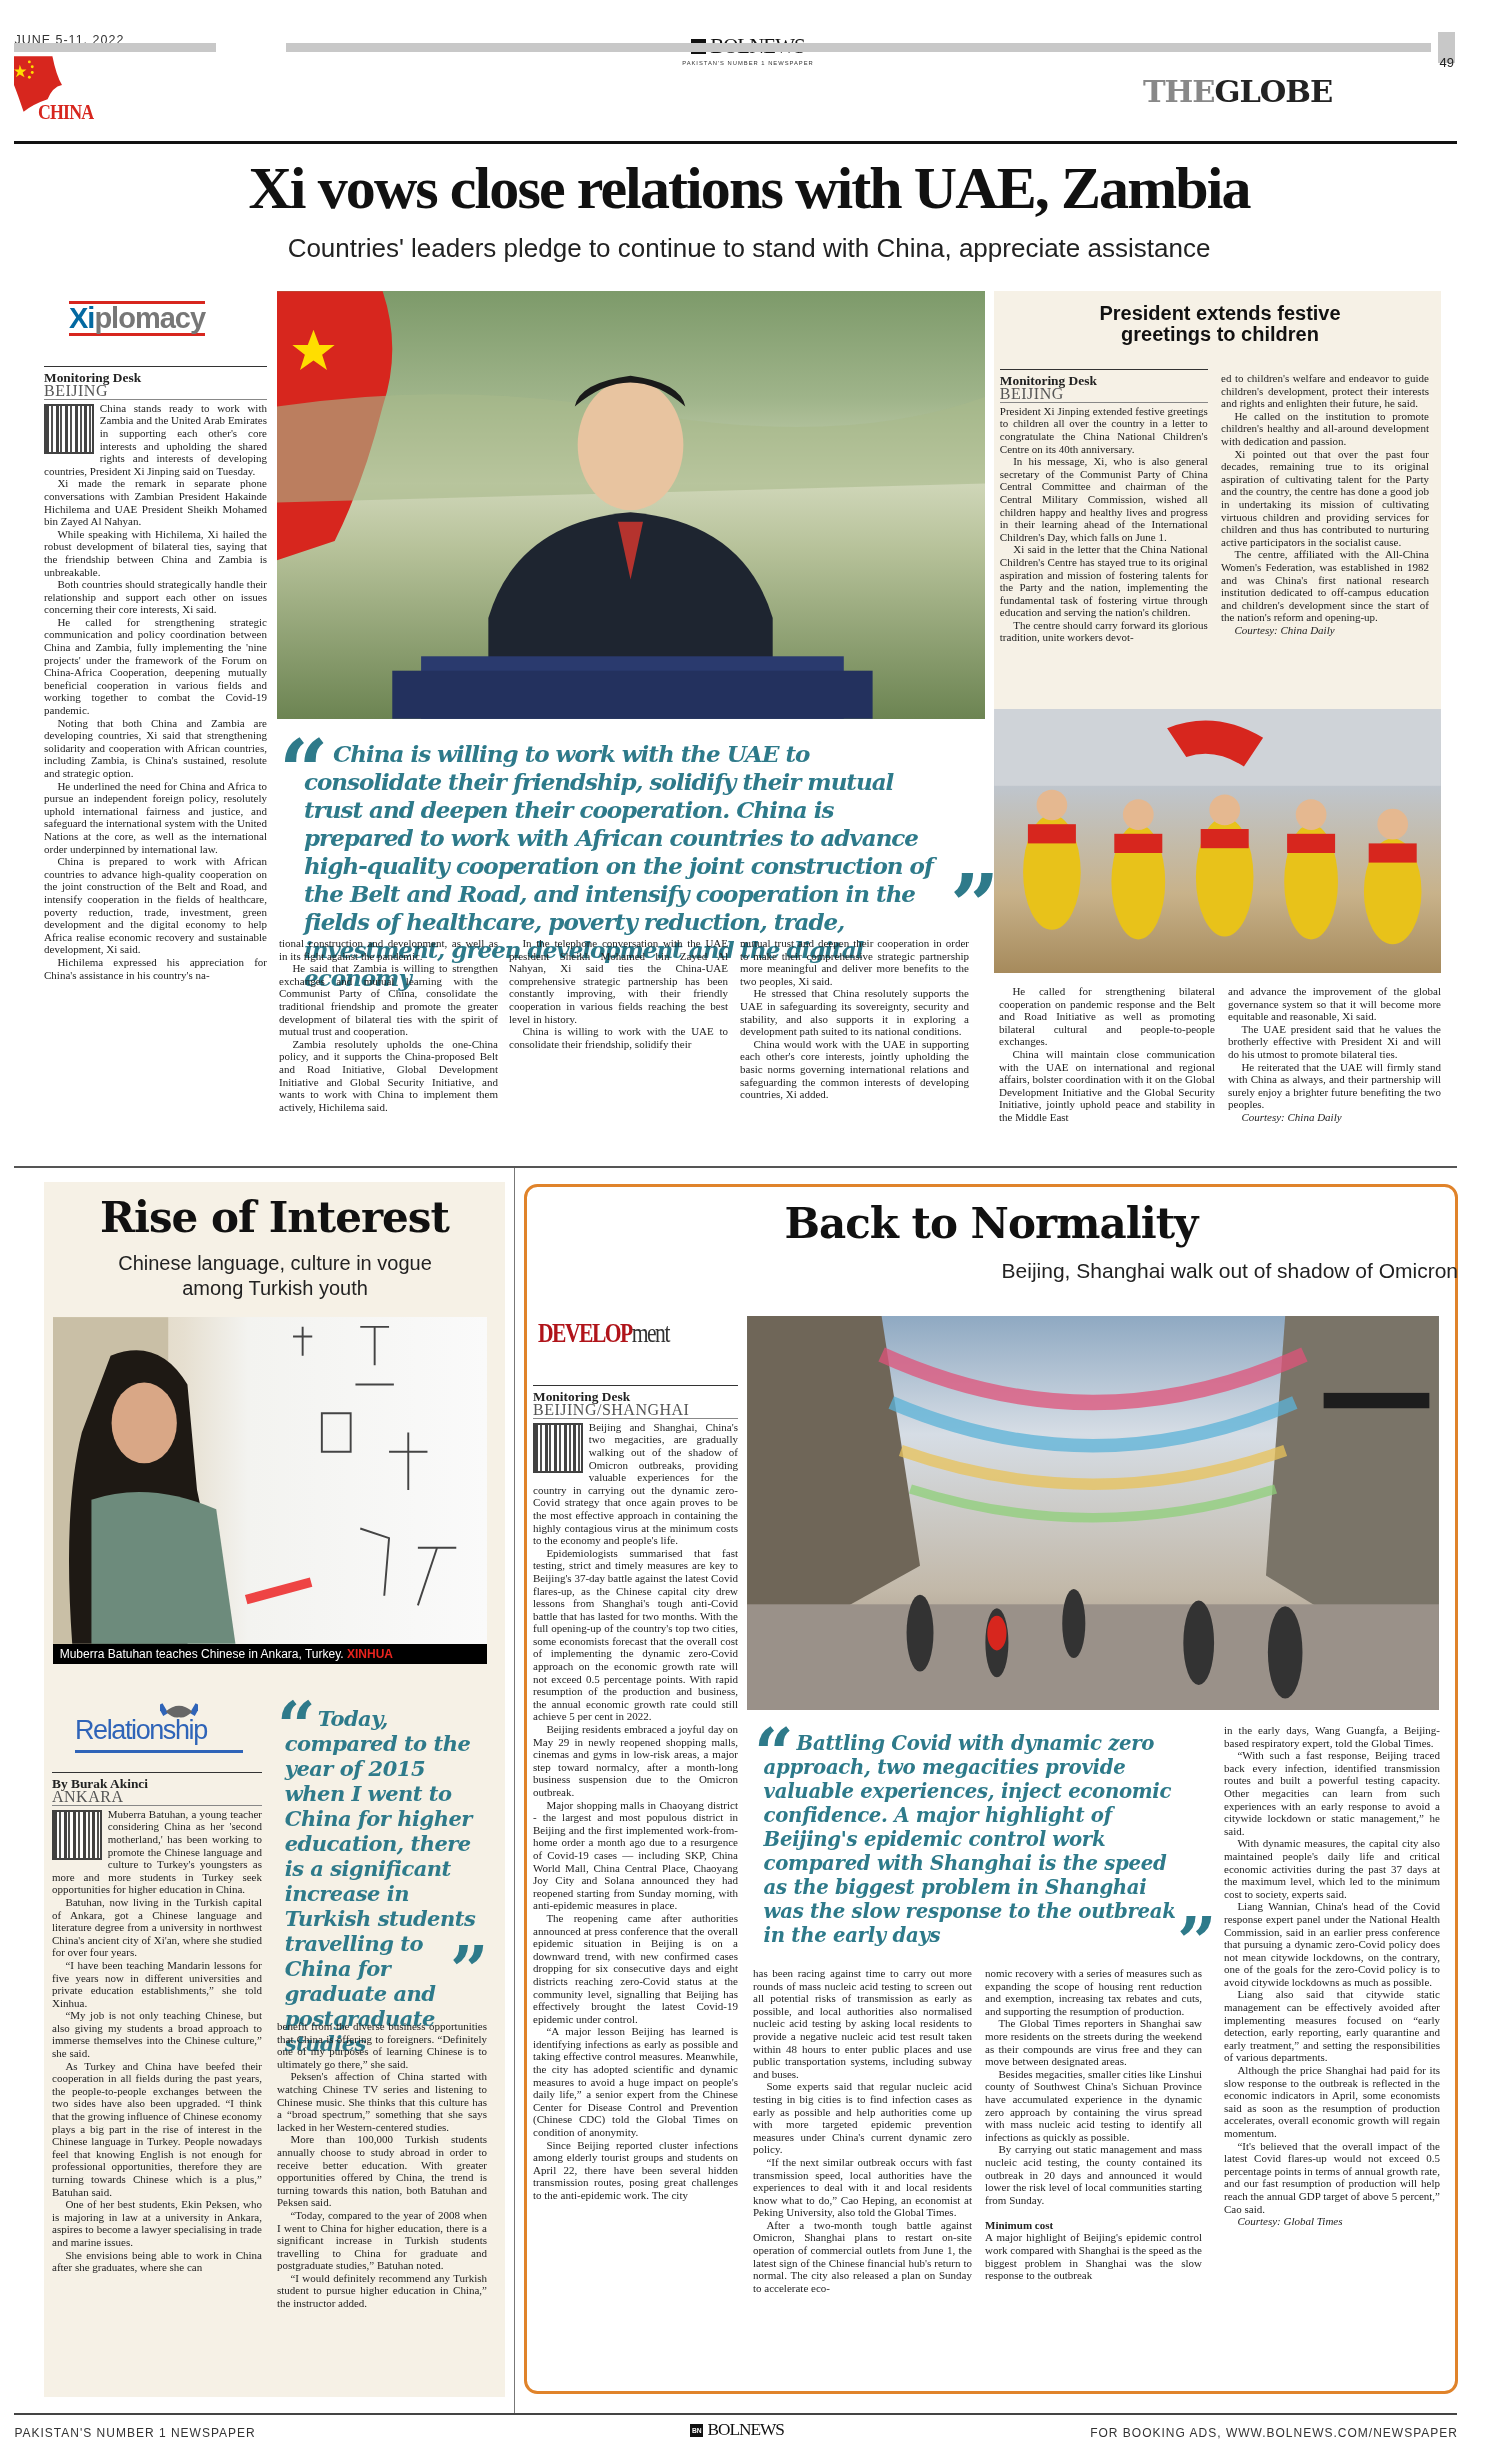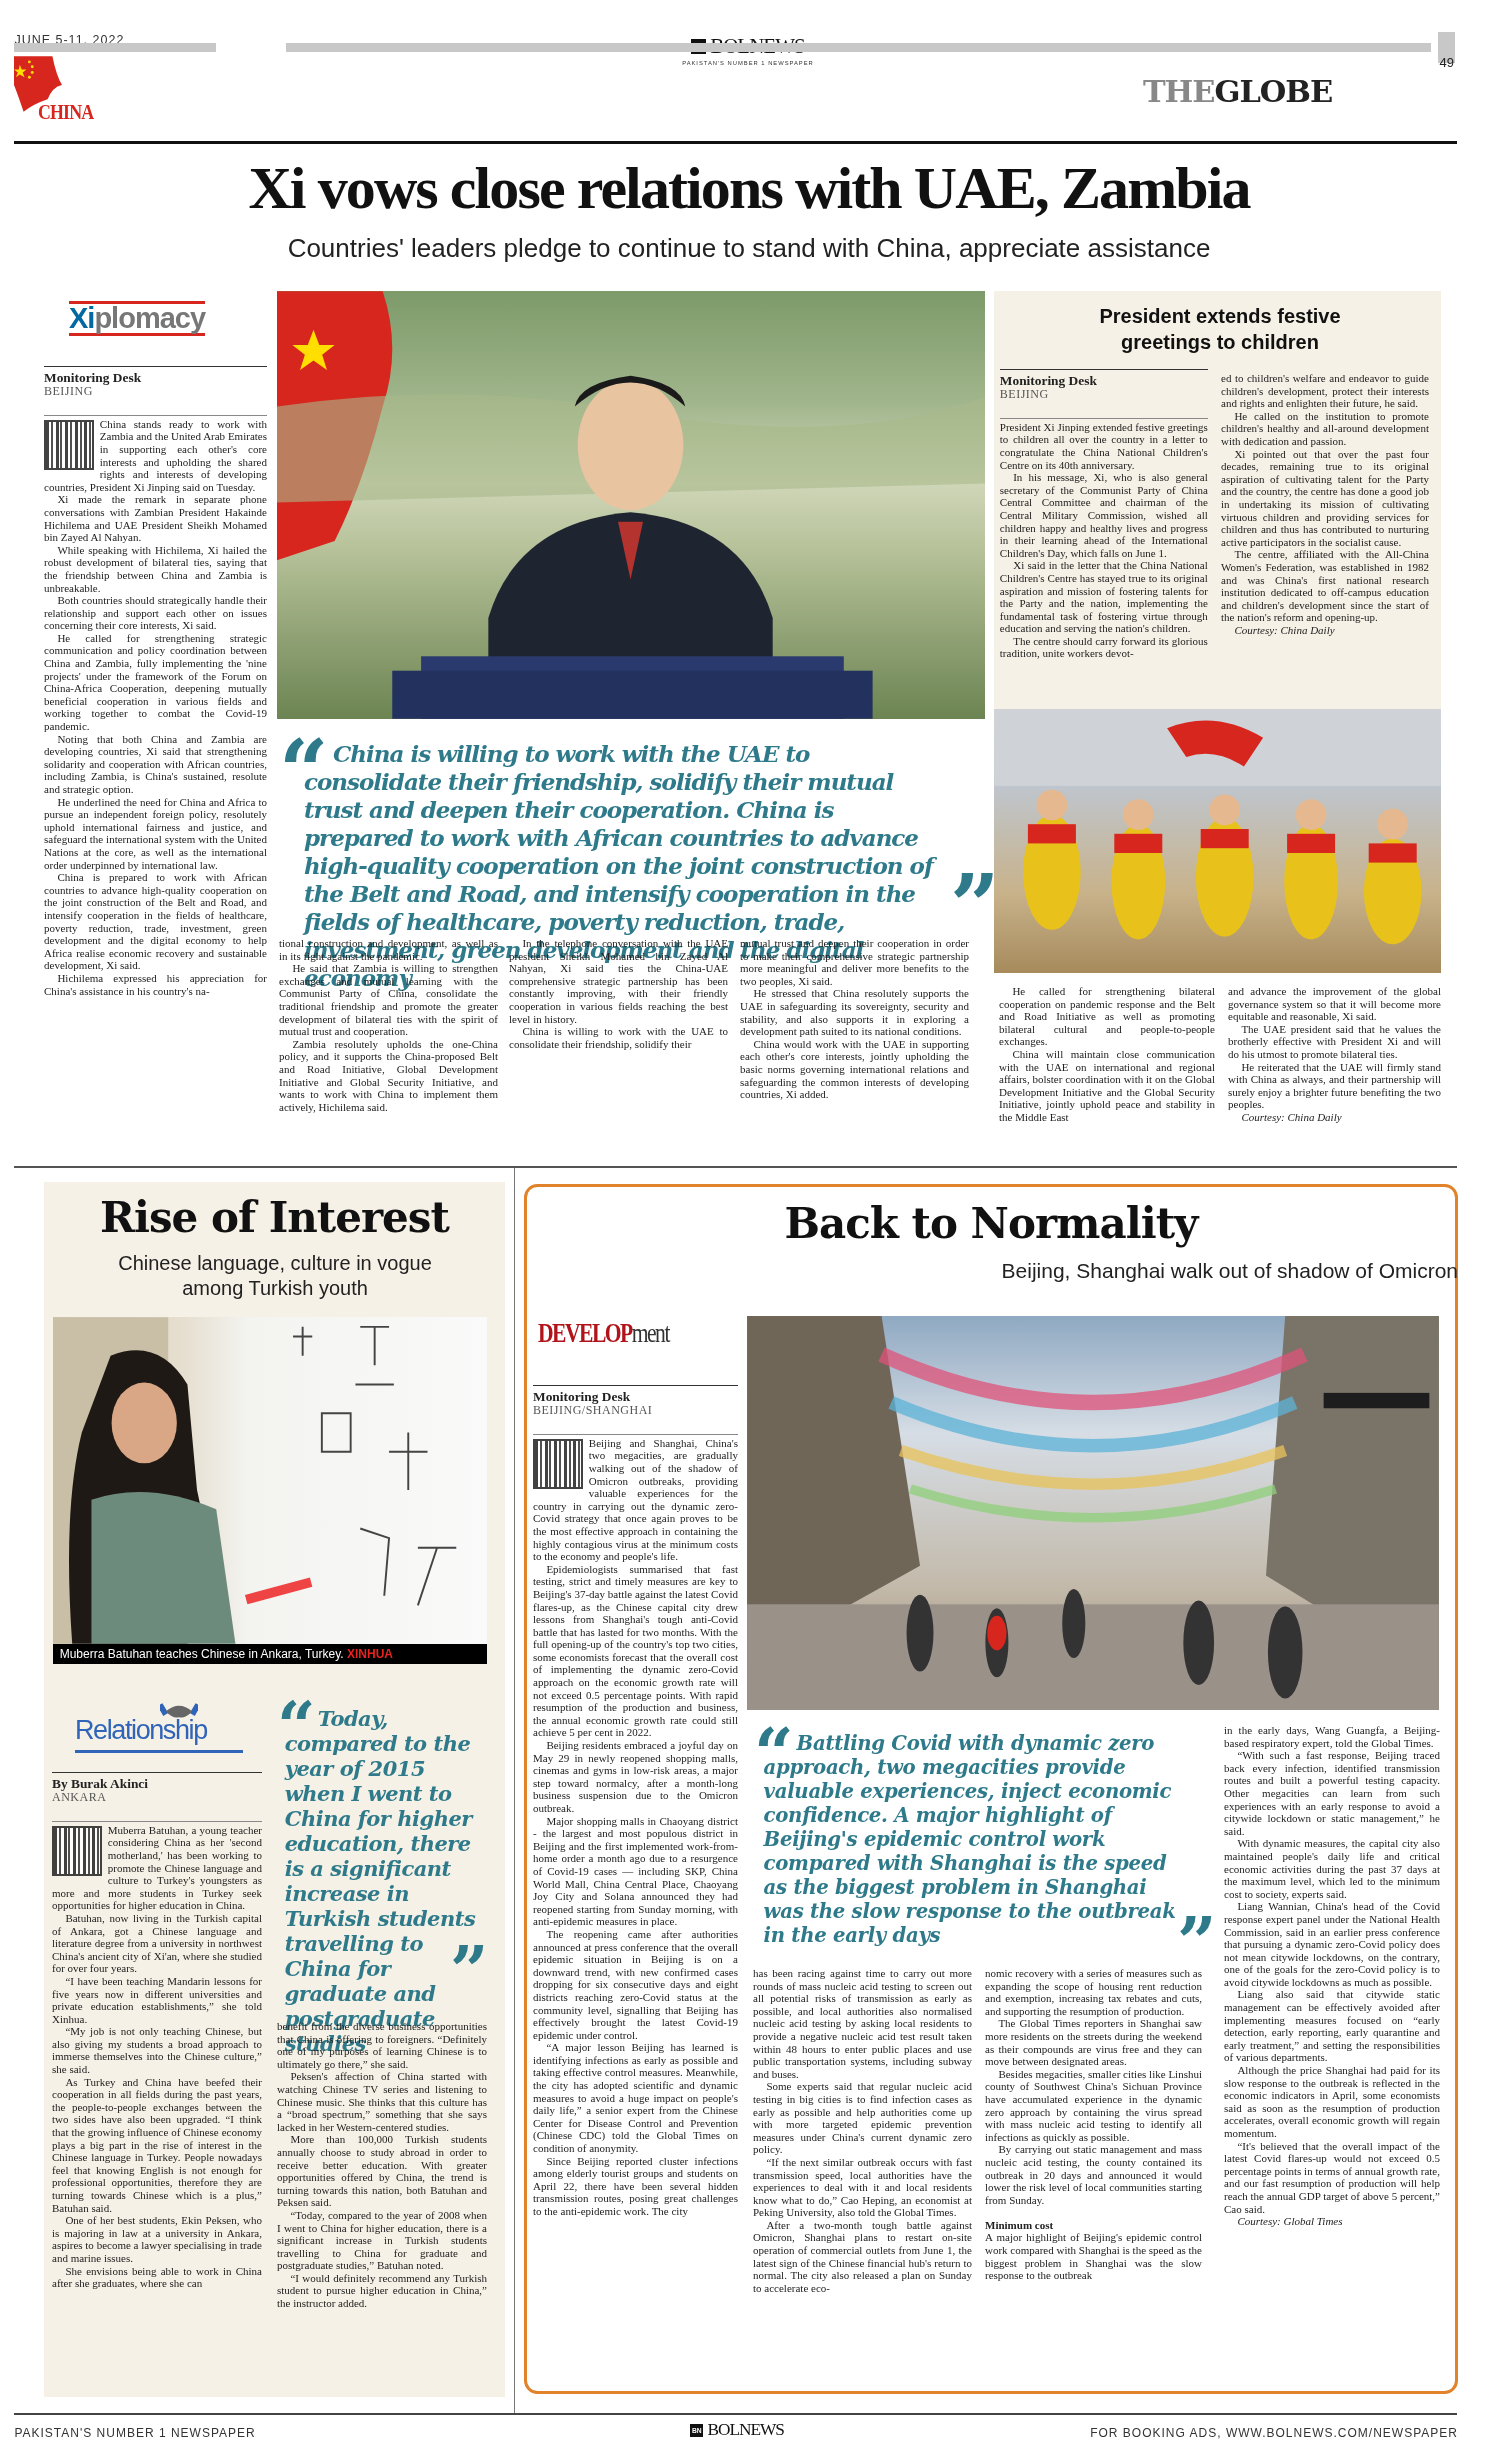--- a/index.html
+++ b/index.html
@@ -4,21 +4,21 @@
 <style>
 *{box-sizing:border-box;margin:0;padding:0}
 body{width:1498px;height:2458px;background:#fff;font-family:"Liberation Serif",serif;color:#222;position:relative;overflow:hidden}
 .abs{position:absolute}
 .sans{font-family:"Liberation Sans",sans-serif}
 .txt{font-size:11px;line-height:12.6px;text-align:justify;hyphens:auto}
 .txt p{text-indent:13.4px}
 .txt p.ni{text-indent:0}
 .byline{border-top:1.9px solid #333;padding-top:2.9px}
 .byline .n{font-weight:bold;font-size:13.4px;line-height:15.4px}
-.byline .l{font-size:12px;color:#555;letter-spacing:0.5px;border-bottom:1px solid #888;padding-bottom:17px;margin-bottom:1.9px}
+.byline .l{font-size:16px;color:#555;letter-spacing:0.5px;border-bottom:1px solid #888;padding-bottom:1px;margin-bottom:1.9px}
 .qr{float:left;width:50px;height:50px;margin:1.9px 5.8px 1.9px 0;background:
 repeating-linear-gradient(90deg,#222 0 2.9px,#fff 2.9px 4.8px,#333 4.8px 6.7px,#fff 6.7px 9.6px),#fff;border:2.9px solid #222;opacity:.85}
 .quote{font-family:"DejaVu Serif",serif;font-style:italic;font-weight:bold;color:#2e7a8a}
 .qm{font-family:"DejaVu Serif",serif;font-weight:bold;color:#2e7a8a;position:absolute}
 .courtesy{font-style:italic;text-indent:13.4px}
 .photo{overflow:hidden}
 </style>
 </head>
 <body>
 
@@ -103,21 +103,21 @@
   <p>In the telephone conversation with the UAE president Sheikh Mohamed bin Zayed Al Nahyan, Xi said ties the China-UAE comprehensive strategic partnership has been constantly improving, with their friendly cooperation in various fields reaching the best level in history.</p>
   <p>China is willing to work with the UAE to consolidate their friendship, solidify their</p>
 </div>
 <div class="abs txt" style="left:740px;top:937px;width:229px">
   <p class="ni">mutual trust and deepen their cooperation in order to make their comprehensive strategic partnership more meaningful and deliver more benefits to the two peoples, Xi said.</p>
   <p>He stressed that China resolutely supports the UAE in safeguarding its sovereignty, security and stability, and also supports it in exploring a development path suited to its national conditions.</p>
   <p>China would work with the UAE in supporting each other's core interests, jointly upholding the basic norms governing international relations and safeguarding the common interests of developing countries, Xi added.</p>
 </div>
 
 <div class="abs" style="left:994px;top:291px;width:447px;height:682px;background:#f6f1e6">
-  <div class="sans" style="position:absolute;left:58px;top:11.5px;width:336px;text-align:center;font-weight:bold;font-size:20px;line-height:26px;color:#111">President extends festive greetings to children</div>
+  <div class="sans" style="position:absolute;left:58px;top:11.5px;width:336px;text-align:center;font-weight:bold;font-size:20px;line-height:21px;color:#111">President extends festive greetings to children</div>
   <div class="txt" style="position:absolute;left:5.8px;top:78px;width:208px">
     <div class="byline">
         <div class="n">Monitoring Desk</div>
         <div class="l">BEIJING</div>
       </div>
     <p class="ni">President Xi Jinping extended festive greetings to children all over the country in a letter to congratulate the China National Children's Centre on its 40th anniversary.</p>
     <p>In his message, Xi, who is also general secretary of the Communist Party of China Central Committee and chairman of the Central Military Commission, wished all children happy and healthy lives and progress in their learning ahead of the International Children's Day, which falls on June 1.</p>
     <p>Xi said in the letter that the China National Children's Centre has stayed true to its original aspiration and mission of fostering talents for the Party and the nation, implementing the fundamental task of fostering virtue through education and serving the nation's children.</p>
     <p>The centre should carry forward its glorious tradition, unite workers devot-</p>
   </div>

